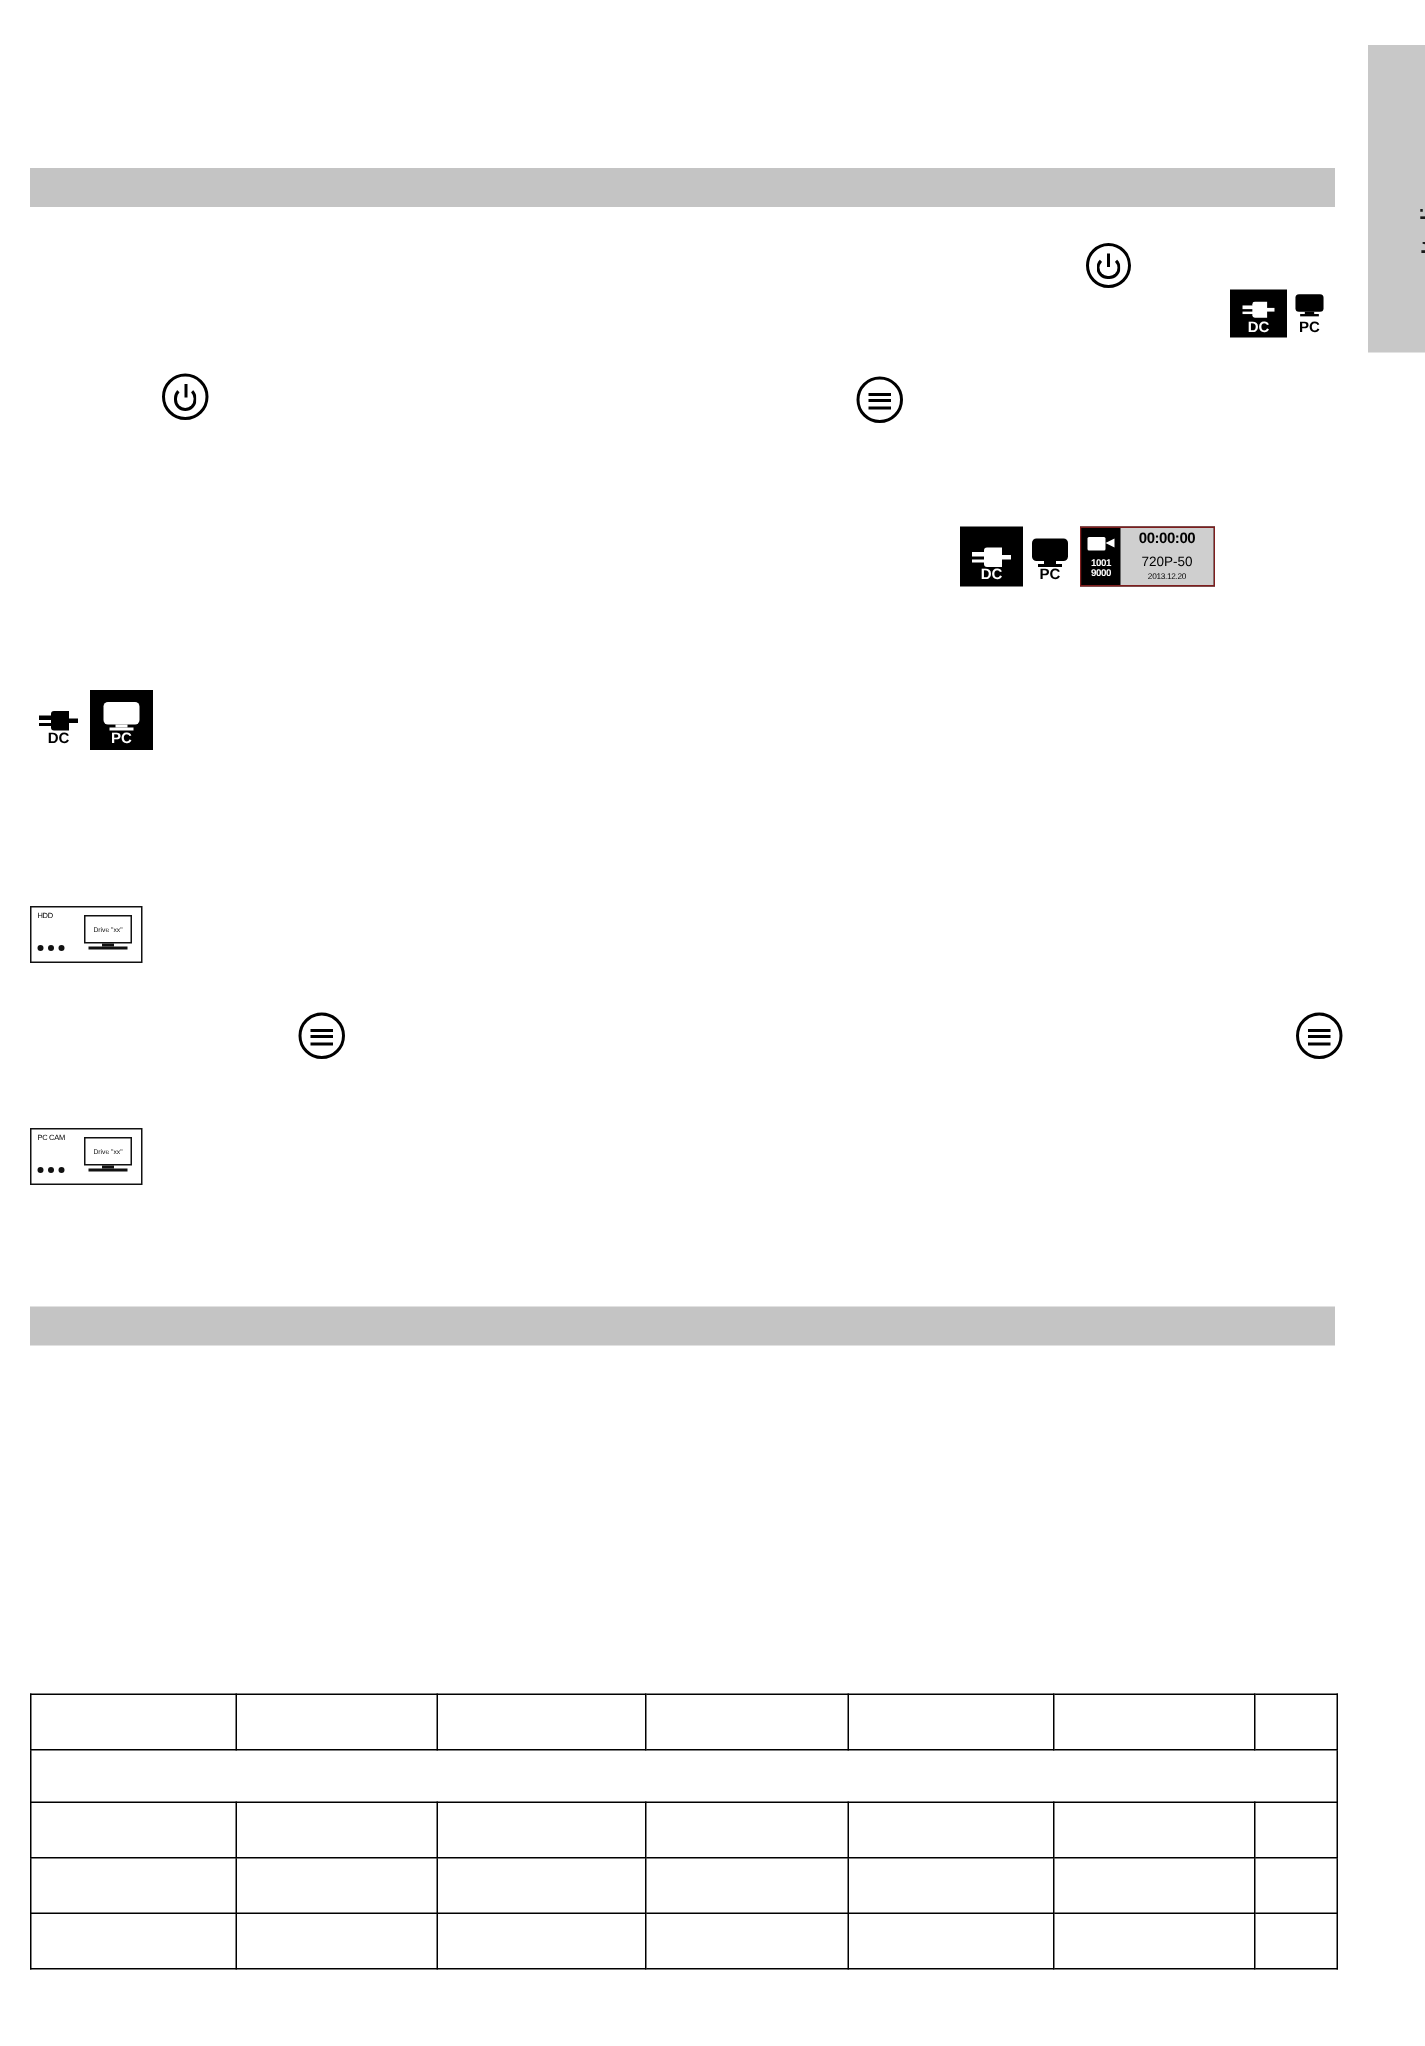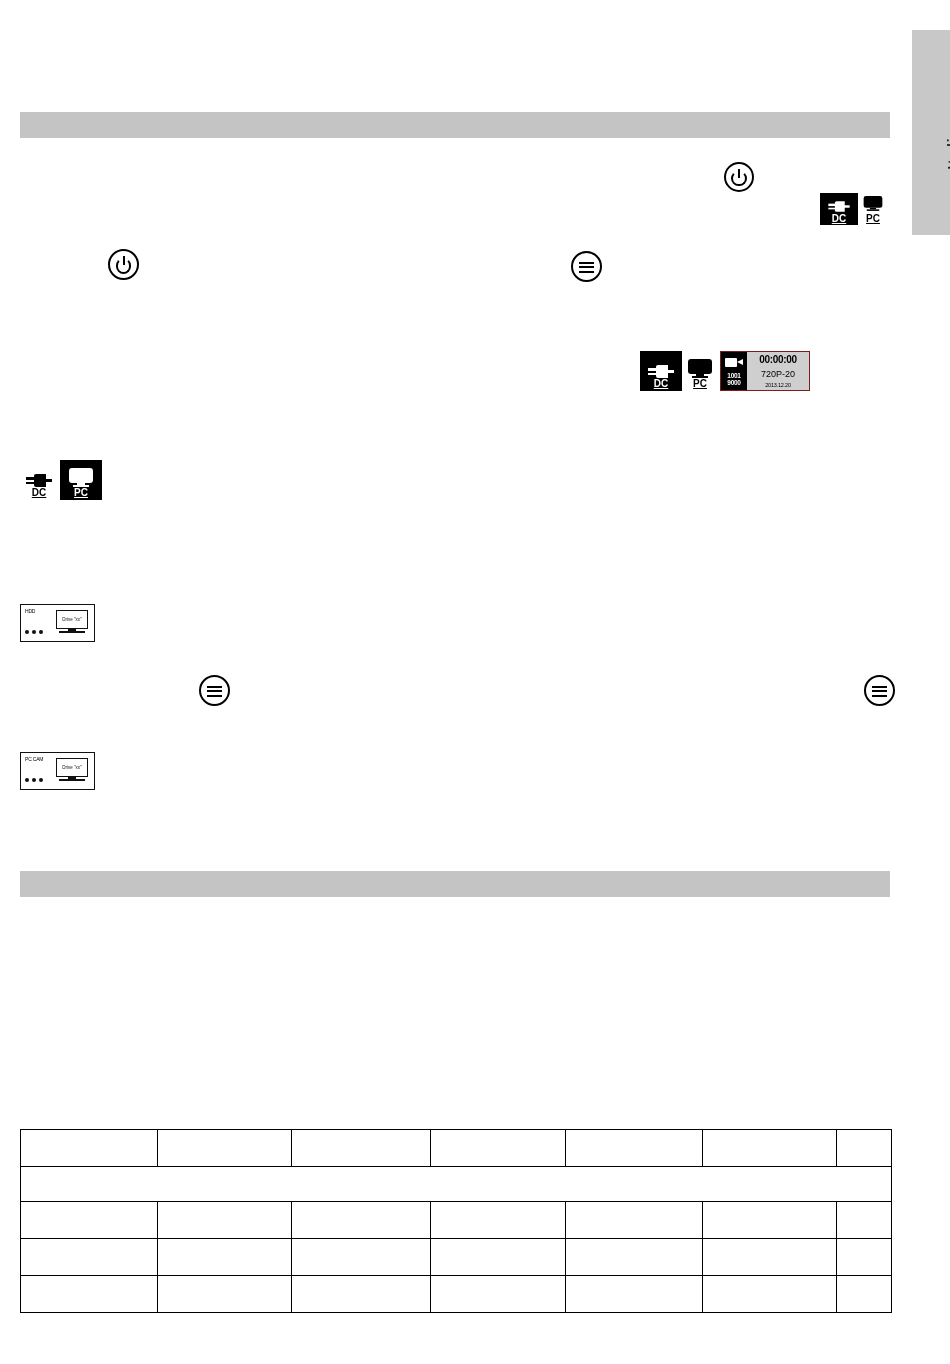--- a/index.html
+++ b/index.html
@@ -120,21 +120,20 @@
     box-sizing: border-box;
   }
   .badge .glyph {
     display: block;
     line-height: 1;
   }
   .badge .cap {
     font-size: 10px;
     line-height: 11px;
     font-weight: bold;
-    text-decoration: underline;
   }
 
   
   .plug {
     position: relative;
     width: 26px;
     height: 13px;
   }
   .plug .prong {
     position: absolute;
@@ -420,21 +419,21 @@
   <div class="lcd-left">
     <span class="cam-glyph">
       <span class="cbody"></span>
         <span class="clens"></span>
     </span>
     <span class="batt">1001
 9000</span>
   </div>
   <div class="lcd-right">
     <span class="l1">00:00:00</span>
-    <span class="l2">720P-20</span>
+    <span class="l2">720P-50</span>
     <span class="l3">2013.12.20</span>
   </div>
 </div>
 
 <div class="badge-group" style="left:18px; top:460px;">
   <div class="badge white-bg" style="width:42px; height:40px; padding-bottom:2px;">
     <span class="glyph">
       <span class="plug" style="display:block;">
         <span class="prong a" style="background:#000;"></span>
         <span class="prong b" style="background:#000;"></span>

